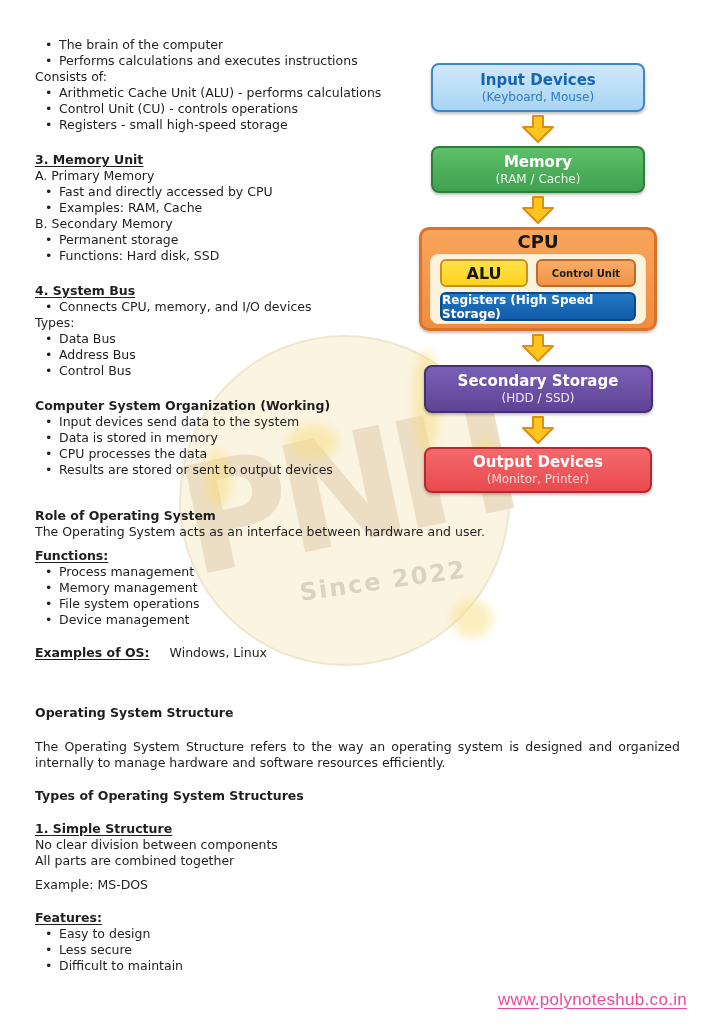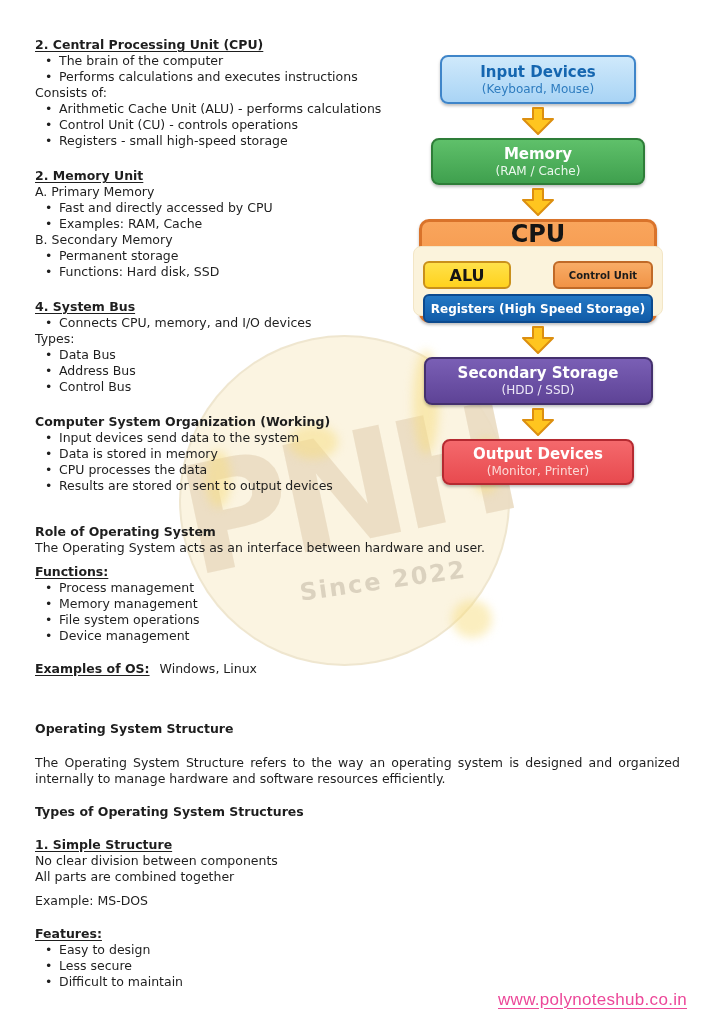--- a/index.html
+++ b/index.html
@@ -20,55 +20,55 @@
   .blob4{left:452px;top:600px;width:40px;height:38px;}
   .blob5{left:470px;top:438px;width:32px;height:56px;}
   
   .content{position:absolute;left:35px;top:37px;right:34px;z-index:1;}
   .ln{font-size:12.5px;line-height:16px;margin:0;}
   .hu{font-weight:bold;text-decoration:underline;text-underline-offset:2px;}
   .hb{font-weight:bold;}
   .b{position:relative;padding-left:24px;}
   .b::before{content:"\2022";position:absolute;left:10px;top:0;}
   .u{font-weight:bold;text-decoration:underline;text-underline-offset:2px;}
-  .combo-val{margin-left:10px;}
+  .combo-val{margin-left:20px;}
   .pj{text-align:justify;}
   .mt16{margin-top:8px;} .mt17{margin-top:17px;} .mt18{margin-top:18px;}
   .mt19{margin-top:19px;} .mt29{margin-top:44px;} .mt30{margin-top:30px;}
   
   .diagram{position:absolute;left:419px;top:55px;width:238px;z-index:2;
       display:flex;flex-direction:column;align-items:center;
       font-family:"DejaVu Sans",sans-serif;}
   .dbox{box-sizing:border-box;border-radius:8px;display:flex;flex-direction:column;
       justify-content:center;align-items:center;box-shadow:0 2px 3px rgba(0,0,0,0.25);}
   .dtitle{font-size:15px;font-weight:bold;line-height:19px;}
   .dsub{font-size:12px;line-height:15px;}
-  .input{margin-top:0;width:196px;height:49px;background:linear-gradient(#CFE9FB,#A9D4F5);
+  .input{margin-top:8px;width:214px;height:49px;background:linear-gradient(#CFE9FB,#A9D4F5);
       border:2px solid #3F85C9;}
   .input .dtitle{color:#1566B0;} .input .dsub{color:#2E7CBF;}
   .memory{width:214px;height:47px;background:linear-gradient(#5FC06A,#3FA04E);border:2px solid #2E7D38;}
   .memory .dtitle{color:#ffffff;} .memory .dsub{color:#EAF7EC;}
   .cpu{width:238px;height:104px;background:linear-gradient(#F9A55C,#F18C3E);
       border:3px solid #D9732B;border-radius:10px;justify-content:flex-start;}
-  .cpu-title{font-size:24px;font-weight:bold;color:#151515;line-height:24px;text-align:center;}
-  .cpu-panel{box-sizing:border-box;width:250px;height:70px;background:#FBF3DC;border-radius:8px;
-      padding:14px 9px;border:1px solid #f3e6c6;}
+  .cpu-title{font-size:18px;font-weight:bold;color:#151515;line-height:24px;text-align:center;}
+  .cpu-panel{box-sizing:border-box;width:216px;height:70px;background:#FBF3DC;border-radius:8px;
+      padding:4px 9px;border:1px solid #f3e6c6;}
   .cpu-row{display:flex;justify-content:space-between;}
   .alu{box-sizing:border-box;width:88px;height:28px;background:linear-gradient(#FFE14A,#FFD21E);
       border:2px solid #C9901C;border-radius:6px;display:flex;align-items:center;justify-content:center;
       font-size:16px;font-weight:bold;color:#151515;}
   .cu{box-sizing:border-box;width:100px;height:28px;background:linear-gradient(#F8AC66,#F19346);
       border:2px solid #C06A28;border-radius:6px;display:flex;align-items:center;justify-content:center;
       font-size:10px;font-weight:bold;color:#1b1b1b;}
   .regs{box-sizing:border-box;height:29px;margin-top:5px;background:linear-gradient(#2277C4,#115CA8);
       border:2px solid #0C4A8E;border-radius:6px;display:flex;align-items:center;justify-content:center;
       font-size:12px;font-weight:bold;color:#ffffff;}
   .secondary{width:229px;height:48px;background:linear-gradient(#7A5FB5,#5E4396);border:2px solid #44306E;}
   .secondary .dtitle{color:#ffffff;} .secondary .dsub{color:#EDE8F7;}
-  .output{width:192px;height:46px;background:linear-gradient(#F4696C,#E84A4F);border:2px solid #B52A31;}
+  .output{width:228px;height:46px;background:linear-gradient(#F4696C,#E84A4F);border:2px solid #B52A31;}
   .output .dtitle{color:#ffffff;} .output .dsub{color:#FBD9D6;}
   .arrow{margin:3px 0;display:block;}
   
   .footer-link{position:absolute;right:27px;bottom:14px;z-index:1;
       font-family:"Liberation Sans",sans-serif;font-size:17px;font-weight:500;color:#ec4899;
       text-decoration:underline;text-underline-offset:3px;letter-spacing:0.3px;cursor:pointer;}
 </style>
 </head>
 <body>
 
@@ -78,29 +78,28 @@
     <div class="wm-letters">PNH</div>
     <div class="wm-since">Since 2022</div>
   </div>
   <div class="wm-blob blob1"></div>
   <div class="wm-blob blob2"></div>
   <div class="wm-blob blob3"></div>
   <div class="wm-blob blob4"></div>
   <div class="wm-blob blob5"></div>
 
   <div class="content">
-    <div class="ln hu">2. Central Processing Unit (CPU)</div>
     <div class="ln b">The brain of the computer</div>
     <div class="ln b">Performs calculations and executes instructions</div>
     <div class="ln">Consists of:</div>
     <div class="ln b">Arithmetic Cache Unit (ALU) - performs calculations</div>
     <div class="ln b">Control Unit (CU) - controls operations</div>
     <div class="ln b">Registers - small high-speed storage</div>
 
-    <div class="ln hu mt19">2. Memory Unit</div>
+    <div class="ln hu mt19">3. Memory Unit</div>
     <div class="ln">A. Primary Memory</div>
     <div class="ln b">Fast and directly accessed by CPU</div>
     <div class="ln b">Examples: RAM, Cache</div>
     <div class="ln">B. Secondary Memory</div>
     <div class="ln b">Permanent storage</div>
     <div class="ln b">Functions: Hard disk, SSD</div>
 
     <div class="ln hu mt19">4. System Bus</div>
     <div class="ln b">Connects CPU, memory, and I/O devices</div>
     <div class="ln">Types:</div>

